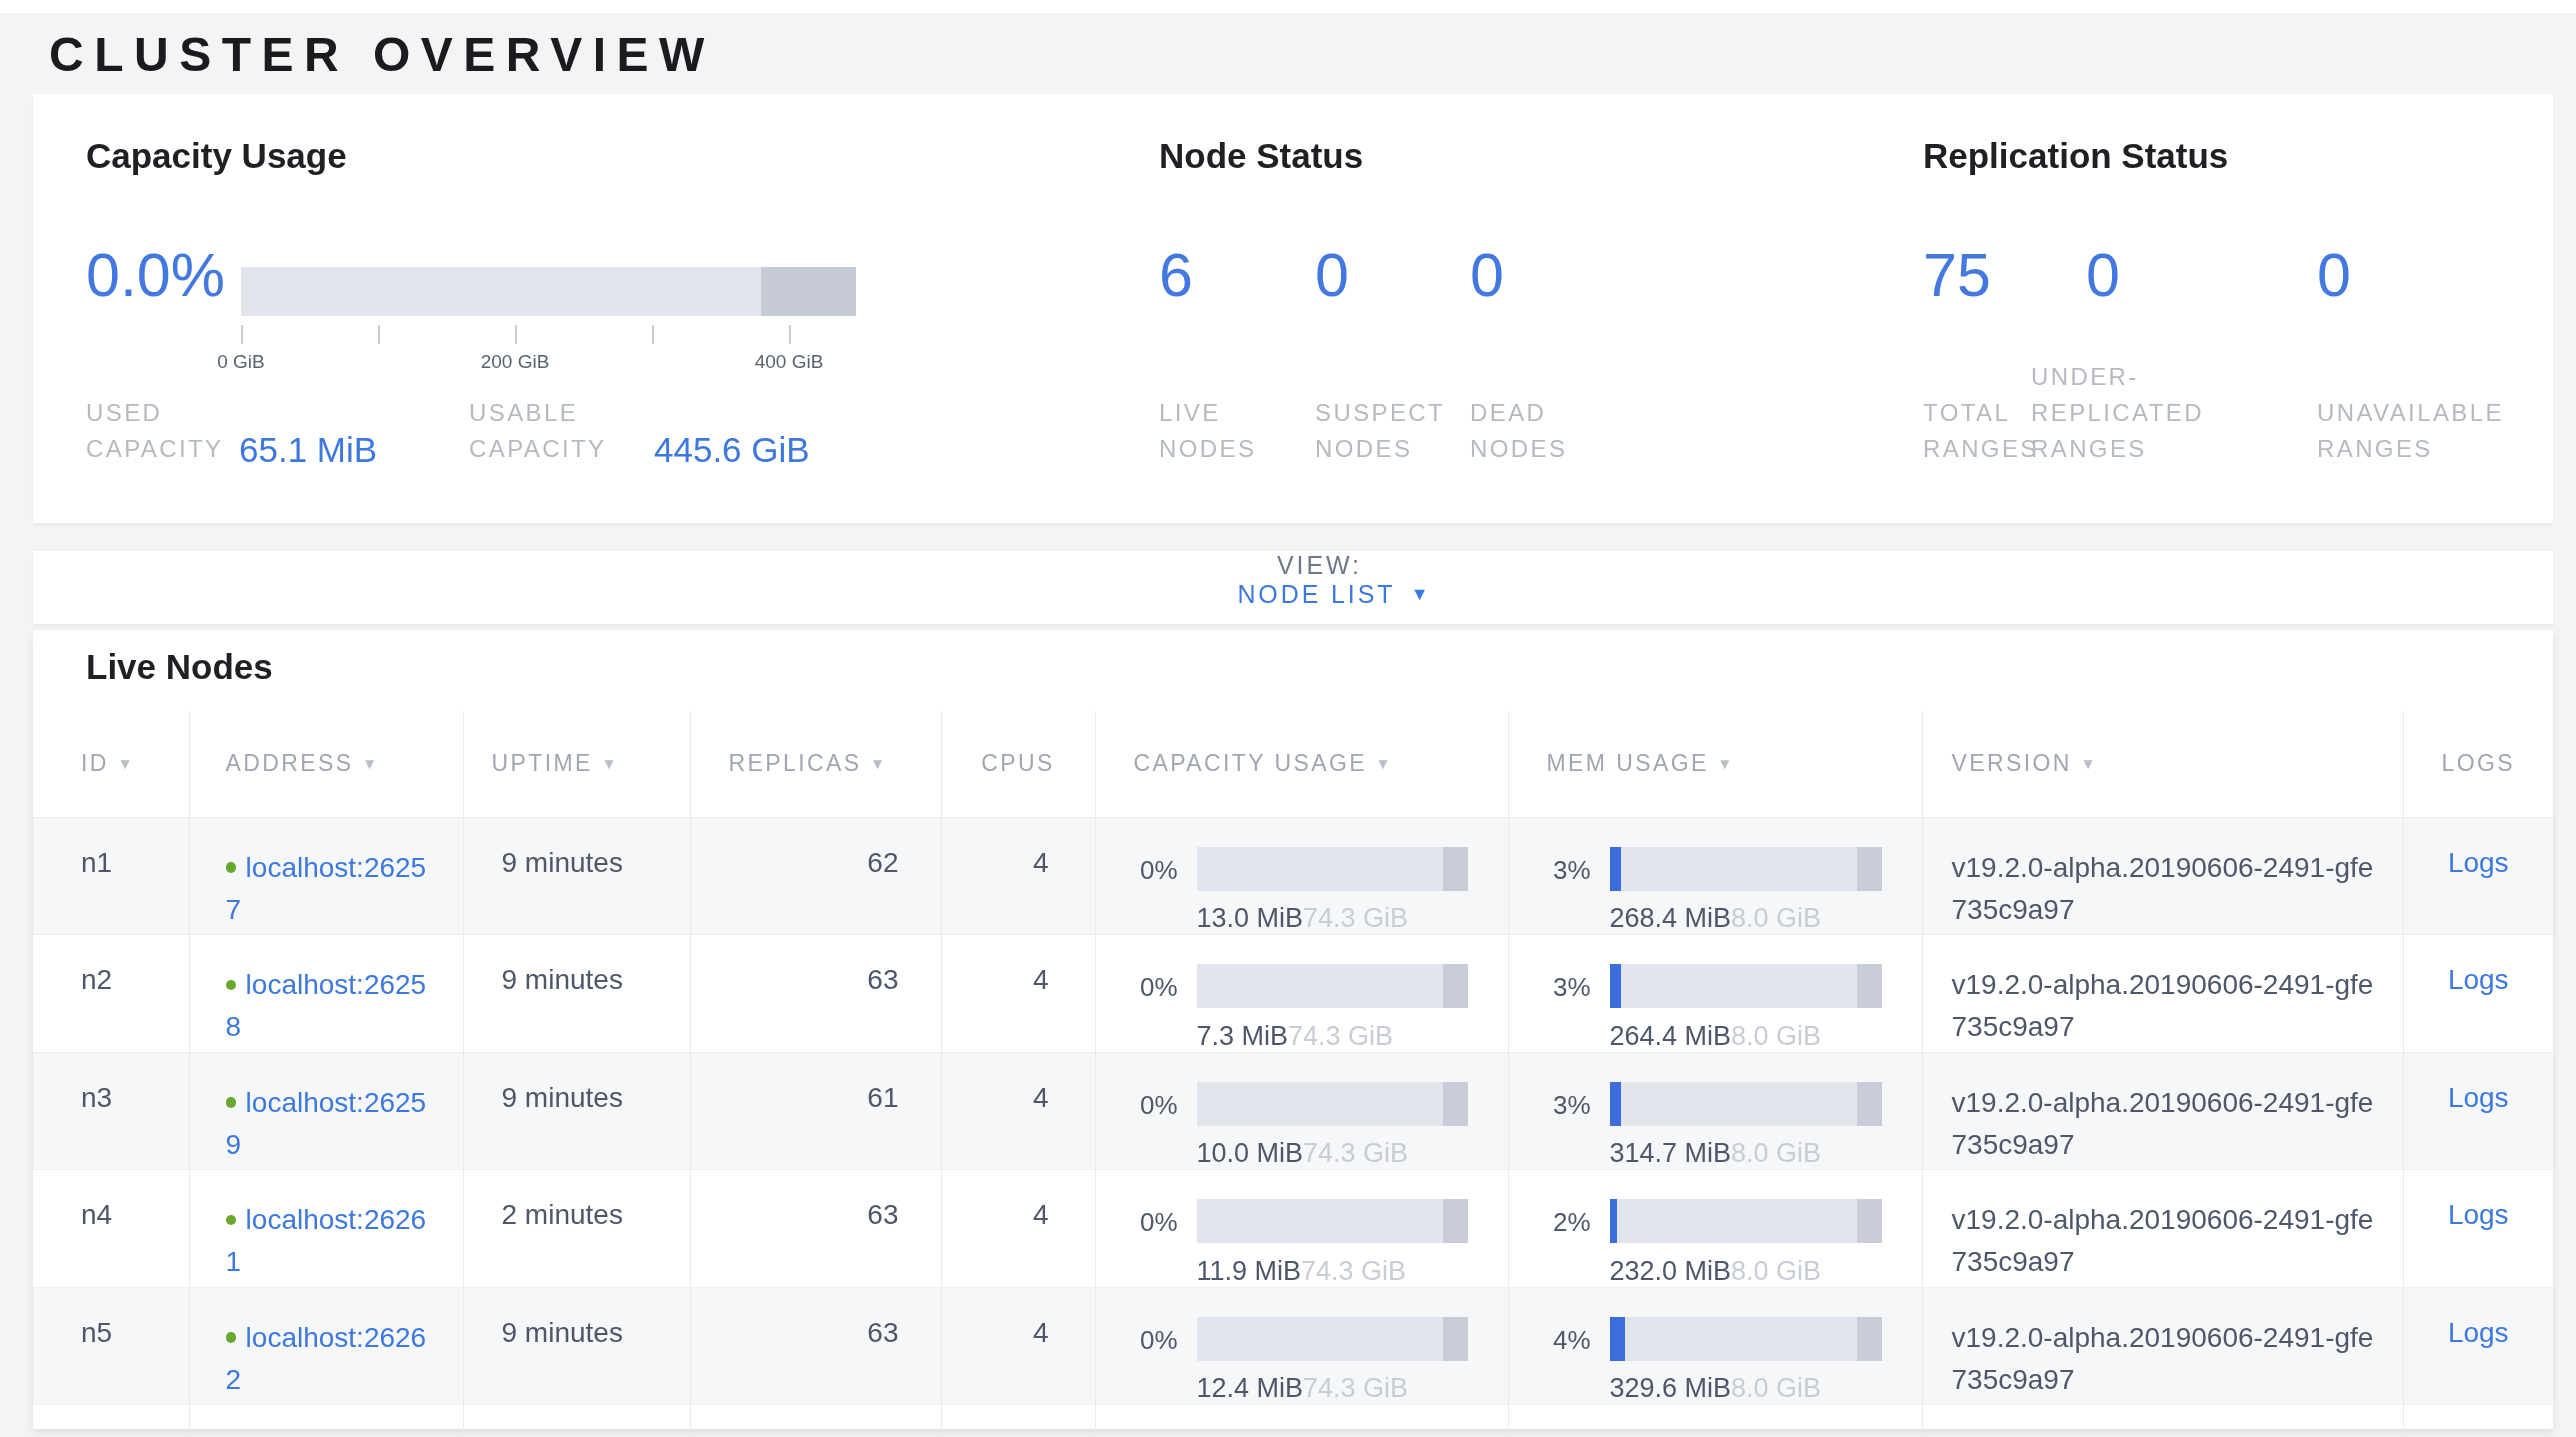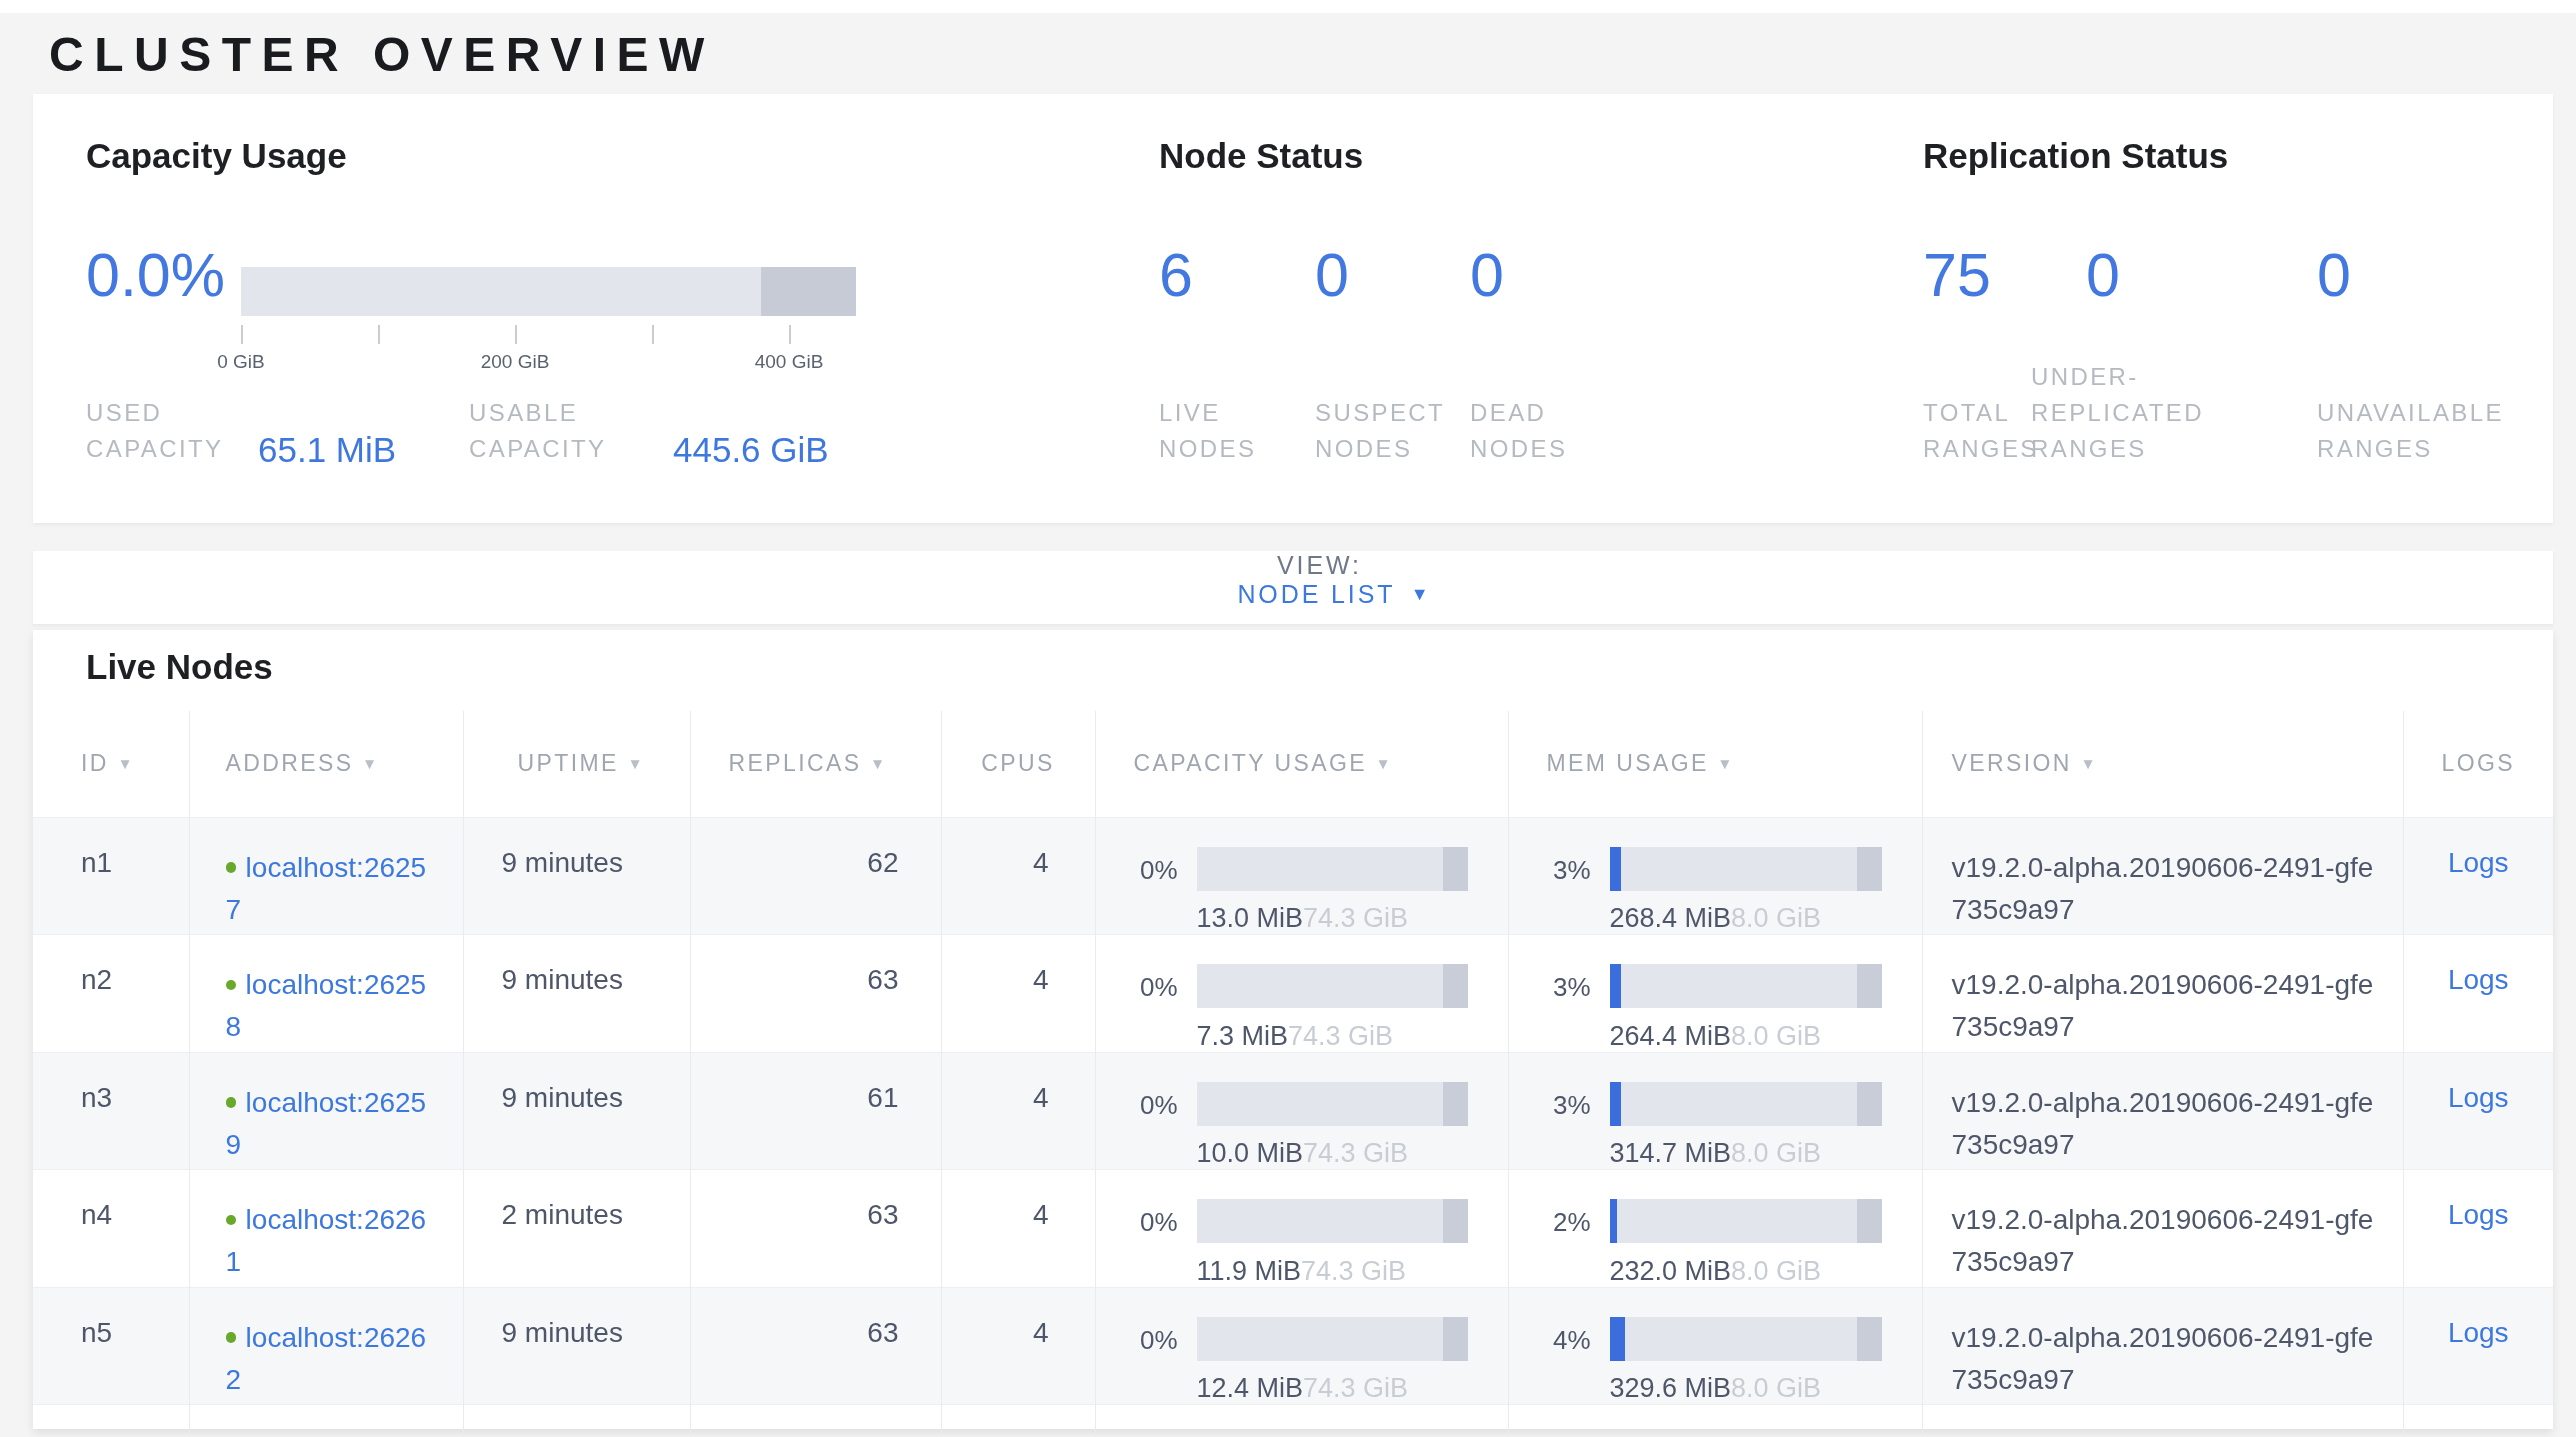--- a/index.html
+++ b/index.html
@@ -23,21 +23,21 @@
   .summary-card { left:33px; top:94px; width:2520px; height:429px; }
   .sec-heading { position:absolute; font-size:35px; font-weight:700; color:#1e2023; top:42px; }
   .big-num { position:absolute; top:151px; font-size:61px; font-weight:500; color:#4278e0; line-height:1; }
   .dim-label {
     position:absolute; bottom:56px;
     font-size:24px; letter-spacing:2.4px; line-height:36px;
     color:#b5b9c0; text-transform:uppercase;
   }
   .stat-pair { position:absolute; bottom:56px; display:flex; align-items:flex-end; }
   .stat-pair .lbl { font-size:24px; letter-spacing:2.4px; line-height:36px; color:#b5b9c0; }
-  .stat-pair .val { font-size:35px; font-weight:500; color:#3e78de; position:relative; top:2.9px; white-space:nowrap;margin-left:19px; }
+  .stat-pair .val { font-size:35px; font-weight:500; color:#3e78de; position:relative; top:2.9px; white-space:nowrap; }
 
   .cap-bar { position:absolute; left:208px; top:173px; width:615px; height:49px; background:#e3e5ec; }
   .cap-bar .tail { position:absolute; right:0; top:0; height:100%; width:15.4%; background:#c6cbd6; }
   .cap-ticks { position:absolute; left:208px; top:231px; width:615px; height:19px; }
   .cap-ticks i { position:absolute; top:0; width:1.9px; height:19px; background:#c9ccd3; }
   .cap-tick-labels { position:absolute; left:208px; top:257px; width:615px; height:33px; }
   .cap-tick-labels span {
     position:absolute; transform:translateX(-50%);
     font-size:19px; color:#59626f; white-space:nowrap;
   }
@@ -67,21 +67,21 @@
   table.nodes tbody tr { border-top:1px solid #edeff3; }
   table.nodes tbody tr.shade { background:#f6f7f9; }
   table.nodes tbody td { height:115px; font-size:28px; color:#4e5769; padding-top:29px; }
   tr.filler td { height:35px !important; padding:0 !important; }
 
   .sort-arrow { font-size:15.3px; color:#b9bec7; margin-left:8.6px; position:relative; top:-1.9px; }
 
   col.c-id{width:156px} col.c-addr{width:274px} col.c-up{width:227px} col.c-rep{width:251px}
   col.c-cpu{width:154px} col.c-cap{width:413px} col.c-mem{width:414px} col.c-ver{width:481px} col.c-log{width:150px}
 
-  .th-id{padding-left:48px} .th-addr{padding-left:36px} .th-up{padding-left:54px}
+  .th-id{padding-left:48px} .th-addr{padding-left:36px} .th-up{padding-left:28px}
   .th-rep{padding-left:38px} .th-cpu{text-align:center !important} .th-cap{padding-left:38px}
   .th-mem{padding-left:38px} .th-ver{padding-left:29px} .th-log{text-align:center !important}
 
   .td-id{padding-left:48px} .td-up{padding-left:38px}
   .td-rep{text-align:right; padding-right:42px} .td-cpu{text-align:right; padding-right:46px}
   .td-ver{padding-left:29px} .td-log{text-align:center}
 
   .addr-wrap { padding-left:36px; width:242px; line-height:42px; word-break:break-all; }
   .node-dot { display:inline-block; width:10.5px; height:10.5px; border-radius:50%; background:#68a82a; margin-right:9.6px; position:relative; top:-3.8px; }
   a.blue-link { color:#3c78de; text-decoration:none; cursor:pointer; }

